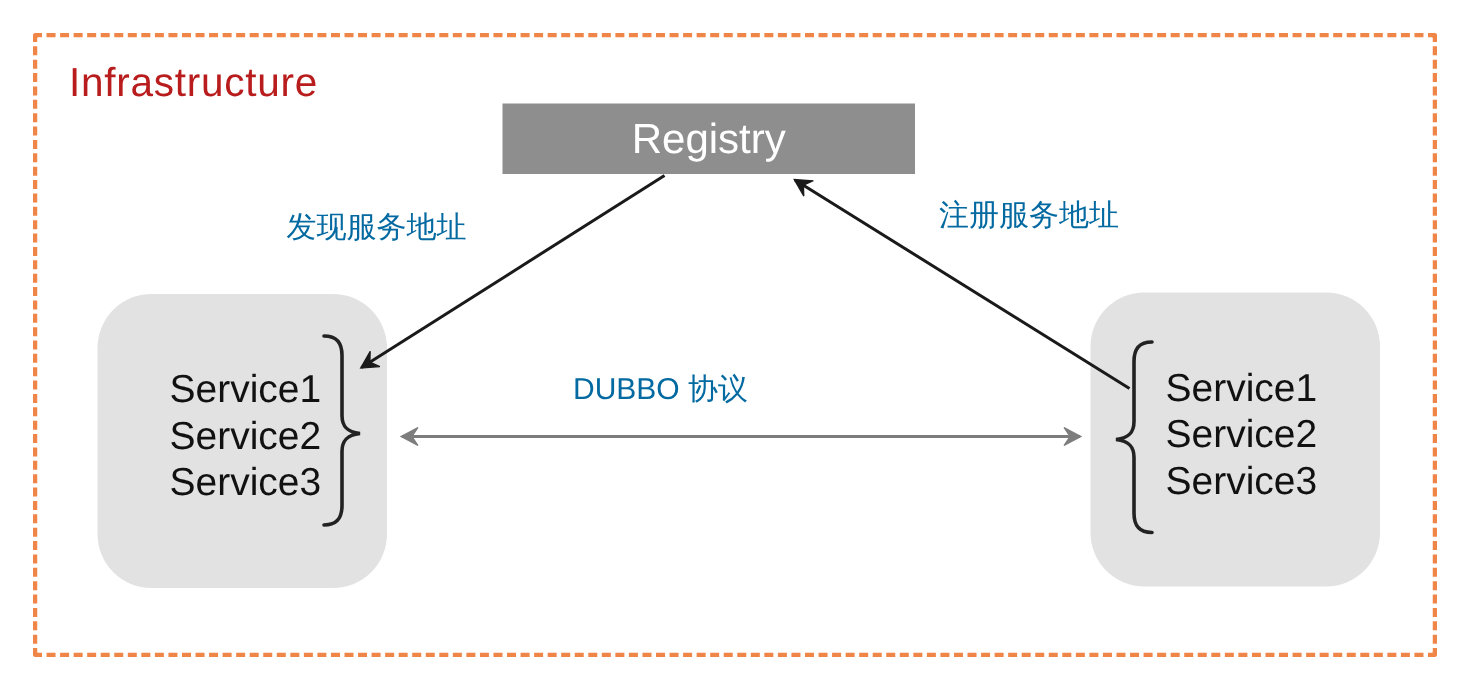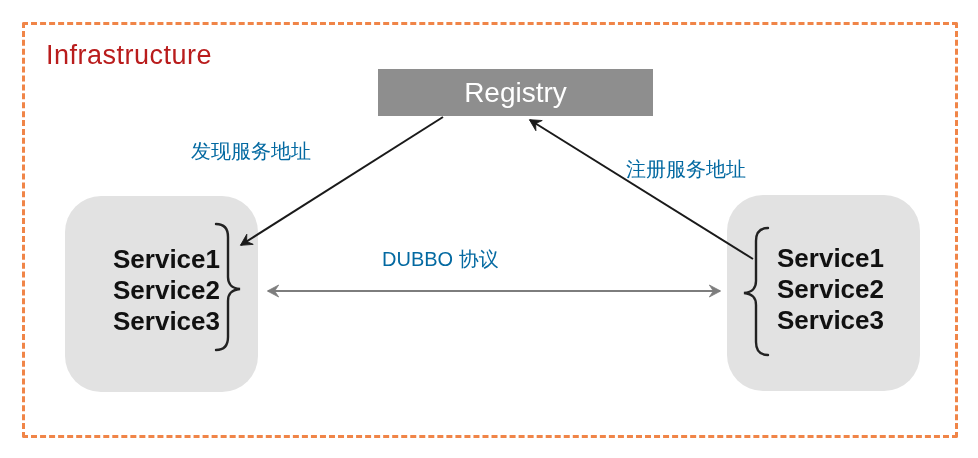--- a/index.html
+++ b/index.html
@@ -36,21 +36,20 @@
   .registry-box {
     position: absolute;
     left: 335px;
     top: 69px;
     width: 275px;
     height: 47px;
     background: #8E8E8E;
     display: flex;
     align-items: center;
     justify-content: center;
-    margin-left: 43px;
   }
   .registry-label {
     color: #ffffff;
     font-size: 28px;
   }
   .service-box {
     position: absolute;
     width: 193px;
     height: 196px;
     background: #E2E2E2;
@@ -59,32 +58,31 @@
   }
   .service-box.left  { left: 65px;  top: 196px; }
   .service-box.right { left: 727px; top: 195px; }
   .service-list {
     position: absolute;
     top: 48px;
     font-size: 26px;
     line-height: 31px;
     color: #111111;
     white-space: nowrap;
-    font-weight: bold;
   }
   .service-box.left  .service-list { left: 48px; }
   .service-box.right .service-list { left: 50px; }
   .edge-label {
     position: absolute;
     font-size: 20px;
     color: #0369a1;
     white-space: nowrap;
   }
   .edge-label.discover { left: 191px; top: 138px; }
-  .edge-label.register { left: 626px; top: 156px; font-family: Liberation Mono, monospace; }
+  .edge-label.register { left: 626px; top: 130px; font-family: Liberation Mono, monospace; }
   .edge-label.protocol { left: 382px; top: 246px; }
   .overlay {
     position: absolute;
     left: 0;
     top: 0;
     width: 978px;
     height: 458px;
     pointer-events: none;
   }
 </style>

